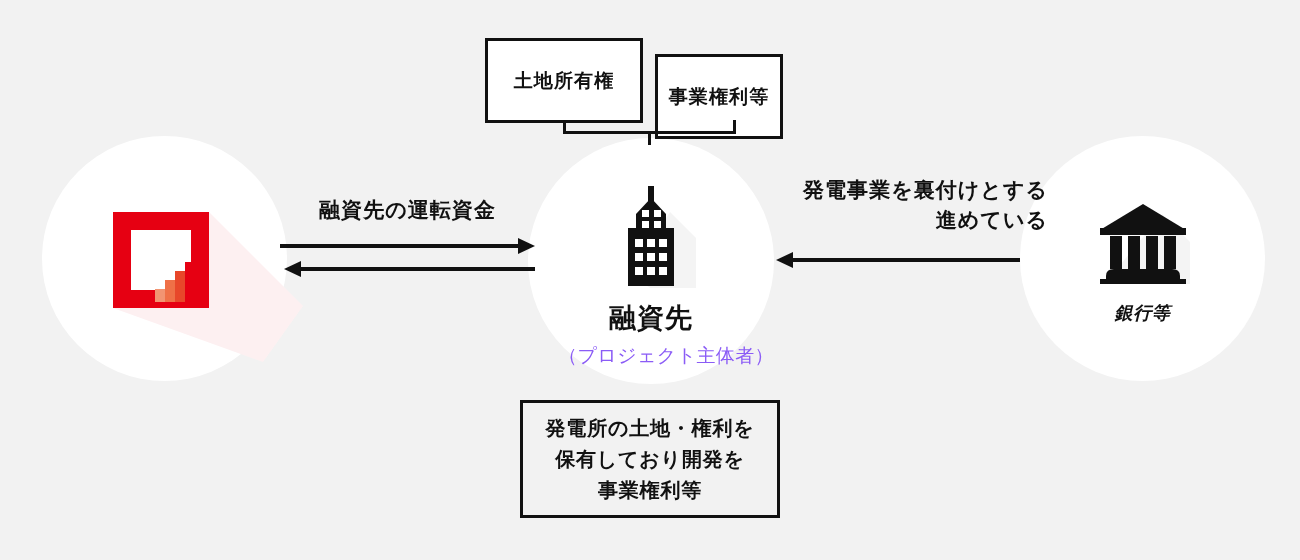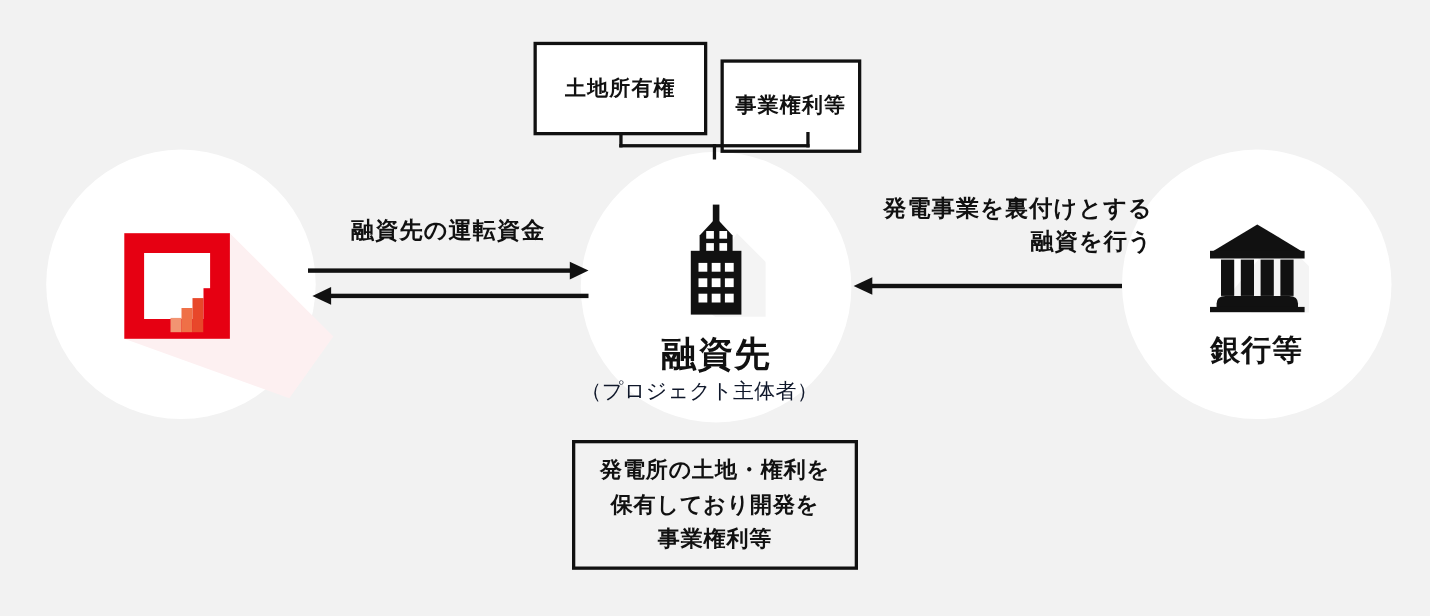--- a/index.html
+++ b/index.html
@@ -87,36 +87,37 @@
     position: absolute;
     text-align: center;
     font-weight: bold;
     line-height: 1.25;
     letter-spacing: 0.04em;
     color: #111111;
   }
   #label-center-main {
     left: 528px; top: 302px;
     width: 246px;
-    font-size: 32px;
+    font-size: 27px;
   }
   #label-center-sub {
     position: absolute;
     left: 528px; top: 343px;
     width: 246px;
-    text-align: left;
+    text-align: right;
     font-size: 19px;
     font-weight: normal;
     letter-spacing: 0.02em;
-    color: #0f172a;
+    color: #8b5cf6;
   }
   #label-bank {
     left: 1020px; top: 302px;
     width: 245px;
-    font-size: 27px;
+    font-size: 18px;
+    font-style: italic;
   }
 
   
   .box {
     position: absolute;
     box-sizing: border-box;
     border: 3px solid #111111;
     background: #ffffff;
     display: flex;
     align-items: center;
@@ -264,21 +265,21 @@
     <span class="head"></span>
   </div>
 
   <div class="arrow left" id="arrow-repayment">
     <span class="shaft"></span>
     <span class="head"></span>
   </div>
 
   <div class="caption nowrap-lines" id="caption-loan">
     <span>発電事業を裏付けとする</span>
-    <span>融資を行う</span>
+    <span>進めている</span>
   </div>
   <div class="arrow left" id="arrow-loan">
     <span class="shaft"></span>
     <span class="head"></span>
   </div>
 
   <div class="box nowrap-lines" id="box-bottom">
     <div>
       <span>発電所の土地・権利を</span>
       <span>保有しており開発を</span>

